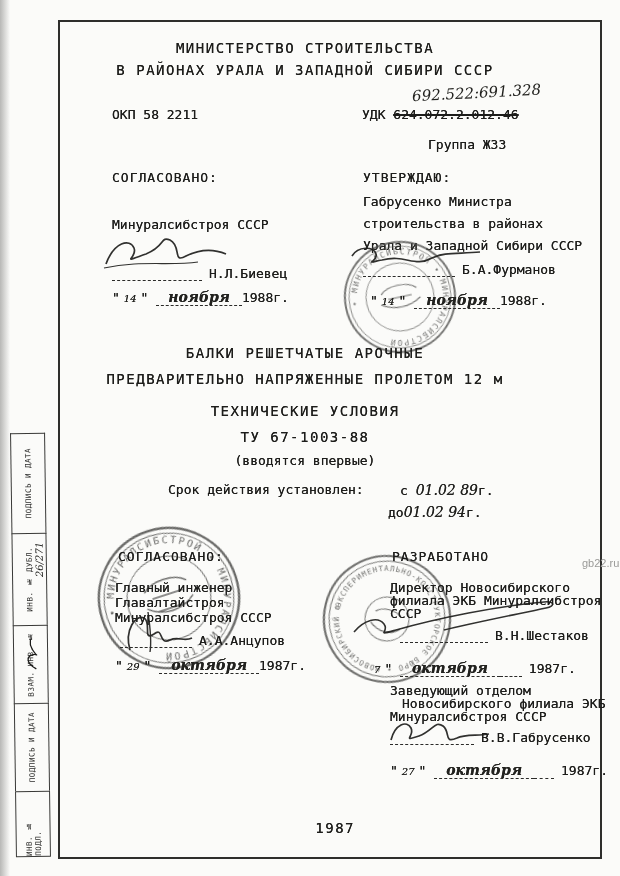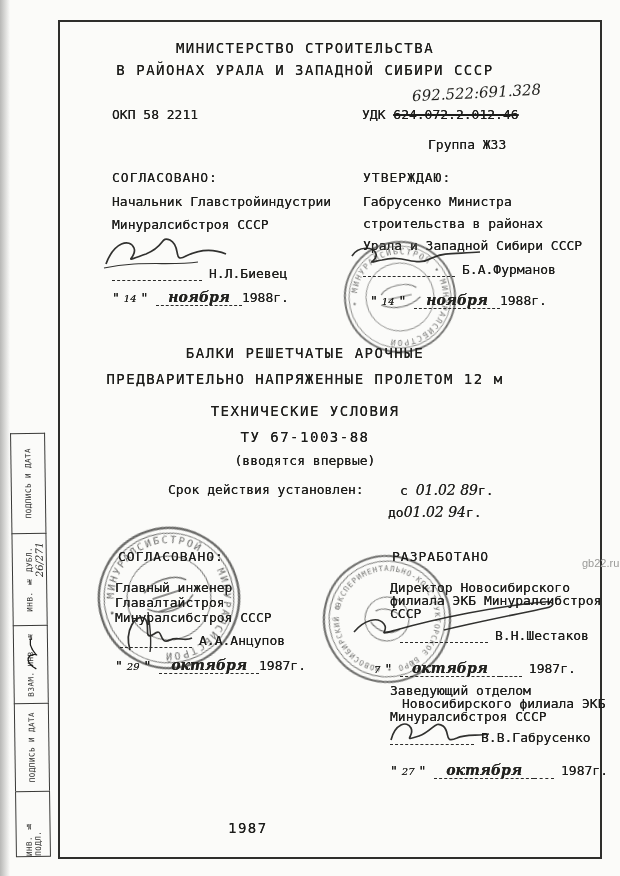--- a/index.html
+++ b/index.html
@@ -50,21 +50,20 @@
   <div class="abs typed" style="left:112px;top:107px">ОКП 58 2211</div>
 
   <div class="abs typed" style="left:362px;top:107px">
     <span>УДК</span>
     <span class="strike">624.072.2.012.46</span>
   </div>
 
   <div class="abs typed" style="left:428px;top:137px">Группа Ж33</div>
 
   <div class="abs typed" style="left:112px;top:170px;letter-spacing:1px">СОГЛАСОВАНО:</div>
-  <div class="abs typed" style="left:112px;top:194px">Начальник Главстройиндустрии</div>
   <div class="abs typed" style="left:112px;top:217px">Минуралсибстроя СССР</div>
 
   <svg class="sig" style="left:100px;top:230px" width="134" height="44" viewBox="0 0 134 44">
     <path d="M6,34 C14,12 30,8 34,18 C38,28 18,34 46,24 C66,16 60,6 70,10 C82,16 72,34 86,26 C98,20 112,18 126,24" fill="none" stroke="#1c1c1a" stroke-width="1.7"></path>
     <path d="M4,38 C40,30 70,36 98,32" fill="none" stroke="#1c1c1a" stroke-width="1.2"></path>
   </svg>
   <div class="abs typed" style="left:112px;top:266px">
     <span class="dashes" style="width:90px"></span><span>Н.Л.Биевец</span>
   </div>
   <div class="abs typed" style="left:112px;top:289px">
@@ -180,21 +179,21 @@
     <path d="M6,26 C10,10 22,6 26,14 C30,22 16,28 34,22 C48,17 50,6 58,12 C66,18 58,30 72,24 C80,20 92,22 104,20" fill="none" stroke="#1c1c1a" stroke-width="1.7"></path>
   </svg>
   <div class="abs typed" style="left:390px;top:730px">
     <span class="dashes" style="width:84px"></span><span>В.В.Габрусенко</span>
   </div>
   <div class="abs typed" style="left:390px;top:762px">
     <span>"</span><span class="hand day">27</span><span>"</span>
     <span class="hand month uline">октября</span><span class="dashes" style="width:20px"></span><span>1987г.</span>
   </div>
 
-  <div class="abs typed hdr" style="left:228px;top:820px;width:110px;text-align:left">1987</div>
+  <div class="abs typed hdr" style="left:245px;top:820px;width:110px;text-align:right">1987</div>
 
   <div class="abs wm" style="left:582px;top:557px">gb22.ru</div>
 
   <div class="formstrip">
     <div class="fcell" style="height:100px">
       <span class="flabel">Подпись и дата</span>
     </div>
     <div class="fcell" style="height:92px">
       <span class="flabel">Инв. № дубл.</span>
       <span class="fhand">26/271</span>

